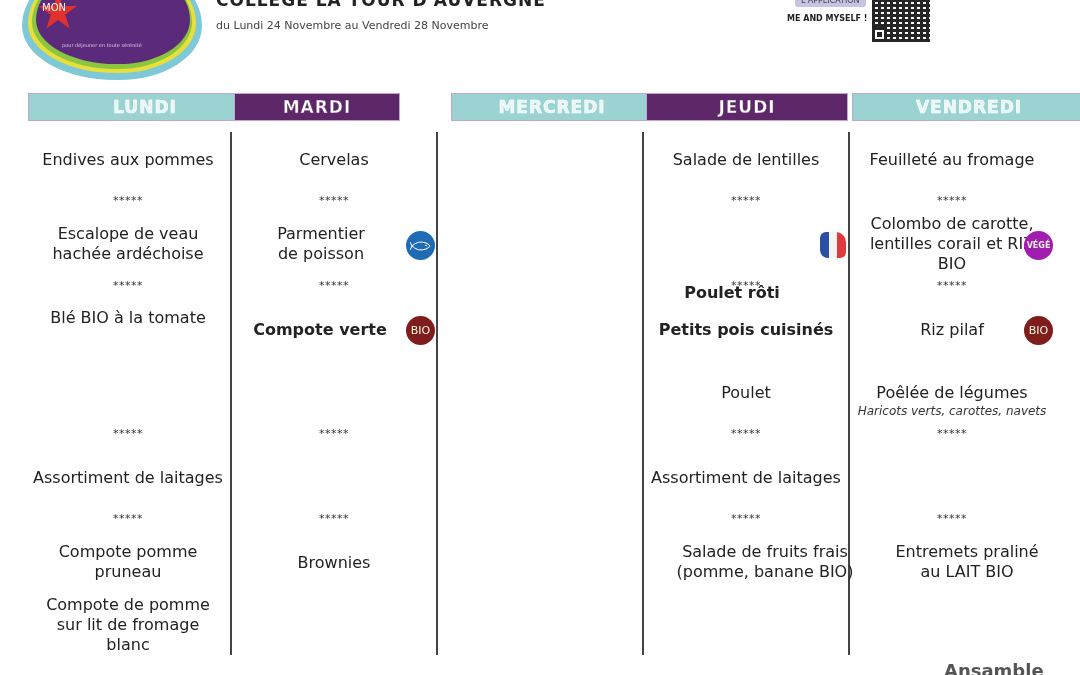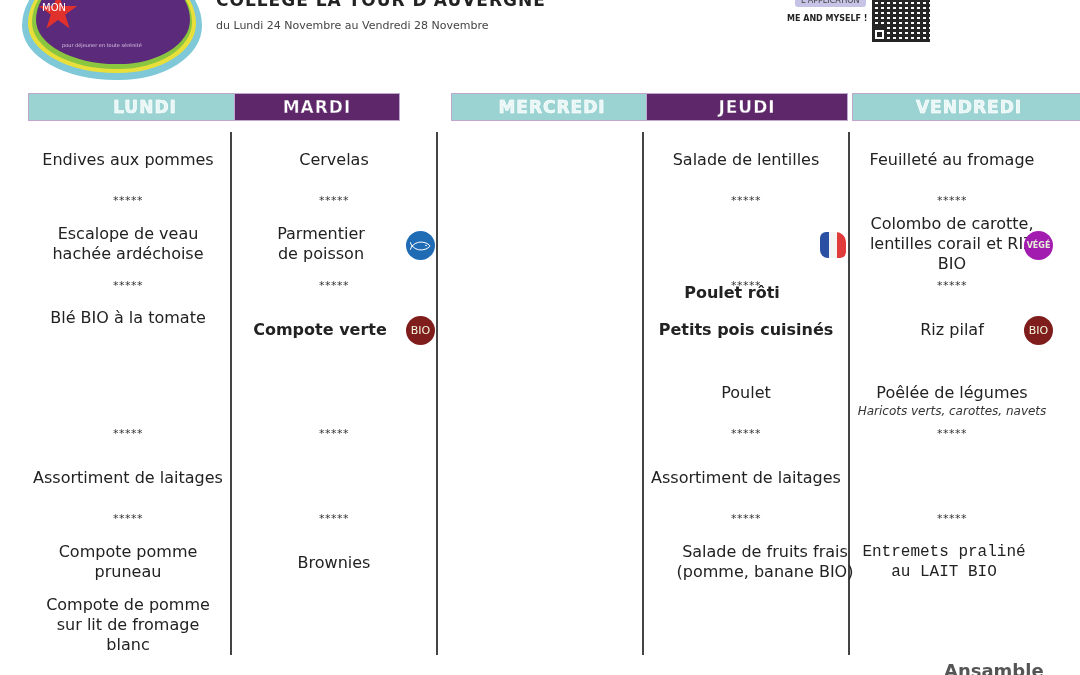--- a/index.html
+++ b/index.html
@@ -138,15 +138,15 @@
 <div class="stars" style="left:852px;width:200px;top:194px;">*****</div>
 <div class="cell" style="left:866px;width:172px;top:214px;height:60px;">Colombo de carotte, lentilles corail et RIZ BIO</div>
 <div class="icon vege" style="left:1024px;top:231px;">VÉGÉ</div>
 <div class="stars" style="left:852px;width:200px;top:279px;">*****</div>
 <div class="cell" style="left:852px;width:200px;top:320px;height:20px;">Riz pilaf</div>
 <div class="icon bio" style="left:1024px;top:316px;">BIO</div>
 <div class="cell" style="left:852px;width:200px;top:383px;height:20px;">Poêlée de légumes</div>
 <div class="cell note" style="left:852px;width:200px;top:404px;height:15px;">Haricots verts, carottes, navets</div>
 <div class="stars" style="left:852px;width:200px;top:427px;">*****</div>
 <div class="stars" style="left:852px;width:200px;top:512px;">*****</div>
-<div class="cell" style="left:862px;width:164px;top:542px;height:40px;font-family:Liberation Mono, monospace;">Entremets praliné au LAIT BIO</div>
+<div class="cell" style="left:885px;width:164px;top:542px;height:40px;">Entremets praliné au LAIT BIO</div>
 
 <div class="footer-logo">Ansamble</div>
 
 </body></html>

